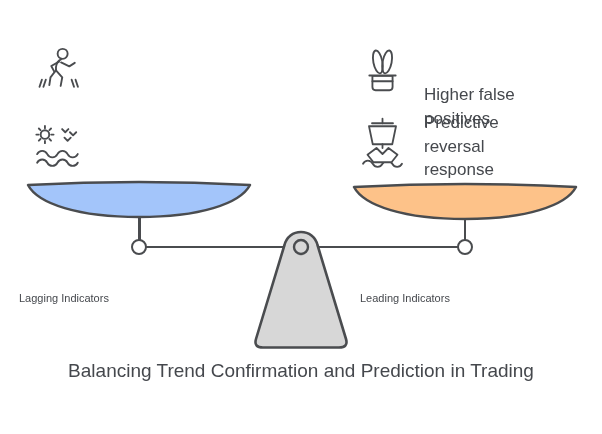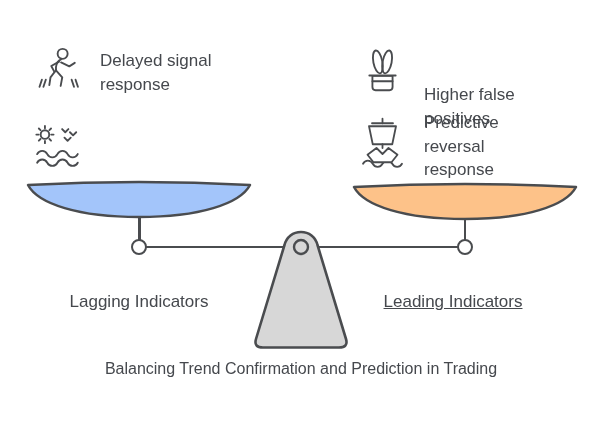--- a/index.html
+++ b/index.html
@@ -35,30 +35,29 @@
     border: 2.5px solid #4a4c4f;
     border-radius: 50%;
     background: #ffffff;
   }
   .fulcrum-svg { position: absolute; overflow: visible; }
   .fulcrum-path { stroke: #4a4c4f; stroke-width: 2.6; stroke-linejoin: round; }
   .pivot-circle { stroke: #4a4c4f; stroke-width: 2.4; }
   .side-label {
     position: absolute;
     width: 240px;
-    text-align: center;
-    font-size: 17px;
+    font-size: 11px;
     color: #45484d;
   }
   .diagram-title {
     position: absolute;
     left: 0; top: 360px;
     width: 602px;
     text-align: center;
-    font-size: 16px;
+    font-size: 19px;
     color: #45484d;
   }
 </style>
 </head>
 <body>
 
 <main class="canvas">
 
   <div class="icon-box" style="left:36px; top:46px; width:47px; height:47px;">
     <svg viewBox="0 0 60 60">
@@ -67,22 +66,20 @@
       <path class="ic" d="M29.5 20 L19.5 25.5 L23.5 33"></path>
       <path class="ic" d="M32 21 L42.5 26 L49.5 21.5"></path>
       <path class="ic" d="M25.5 31 L18.5 40 L17 50"></path>
       <path class="ic" d="M25.5 31 L33.5 40 L31.5 51"></path>
       <path class="ic" d="M7.5 43 L4.5 52"></path>
       <path class="ic" d="M12.5 43 L9.5 52"></path>
       <path class="ic" d="M45.5 43 L48.5 52"></path>
       <path class="ic" d="M50.5 43 L53.5 52"></path>
     </svg>
   </div>
-  <div class="feat-text" style="left:100px; top:49px;">Delayed signal
-response</div>
 
   <div class="icon-box" style="left:34px; top:122px; width:50px; height:47px;">
     <svg viewBox="0 0 64 60">
       <circle class="ic" cx="14" cy="16" r="5.5"></circle>
       <path class="ic" d="M14 5 V8"></path>
       <path class="ic" d="M14 24 V27"></path>
       <path class="ic" d="M3 16 H6"></path>
       <path class="ic" d="M22 16 H25"></path>
       <path class="ic" d="M6.2 8.2 L8.3 10.3"></path>
       <path class="ic" d="M19.7 21.7 L21.8 23.8"></path>
@@ -137,17 +134,17 @@
 
   <div class="joint" style="left:131px; top:239px;"></div>
   <div class="joint" style="left:457px; top:239px;"></div>
 
   <svg class="fulcrum-svg" style="left:250px; top:229px;" width="102" height="121" viewBox="0 0 102 121">
     <path class="fulcrum-path" d="M51 3 C59 3 65.5 8 67.5 16 L96 110 Q98.5 118.5 89 118.5 L13 118.5 Q3.5 118.5 6 110 L34.5 16 C36.5 8 43 3 51 3 Z" style="fill: rgb(215, 215, 215);"></path>
     <circle class="pivot-circle" cx="51" cy="18" r="7" style="fill: rgb(215, 215, 215);"></circle>
   </svg>
 
   <div class="side-label" style="left:19px; top:292px;">Lagging Indicators</div>
-  <div class="side-label" style="left:333px; top:292px;text-decoration:underline;">Leading Indicators</div>
+  <div class="side-label" style="left:360px; top:292px;">Leading Indicators</div>
 
   <div class="diagram-title">Balancing Trend Confirmation and Prediction in Trading</div>
 
 </main>
 
 </body></html>

